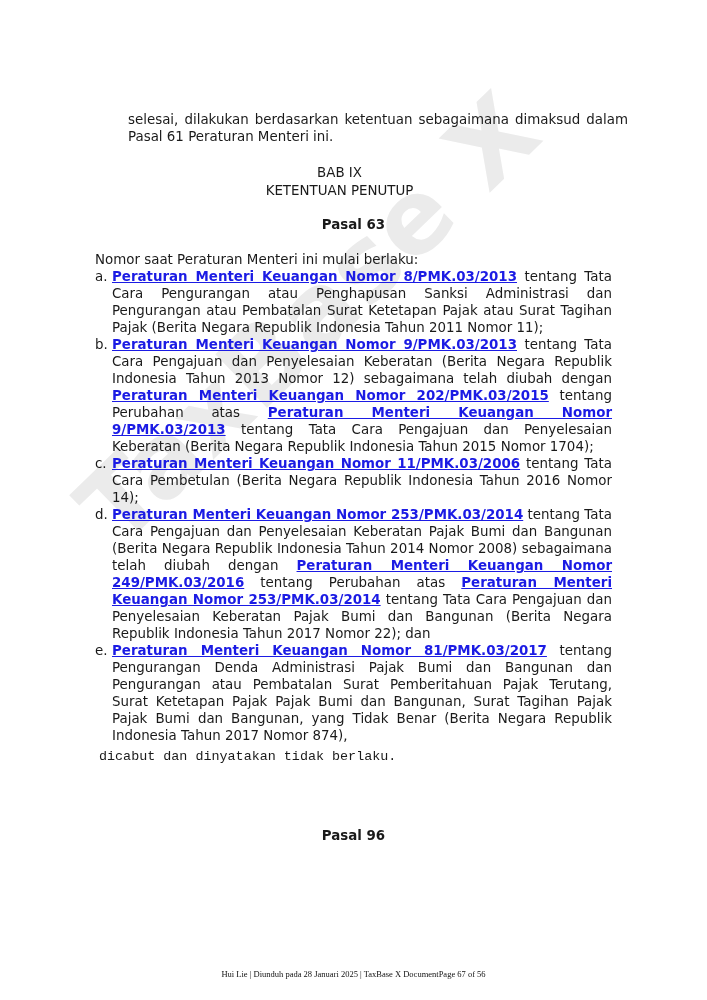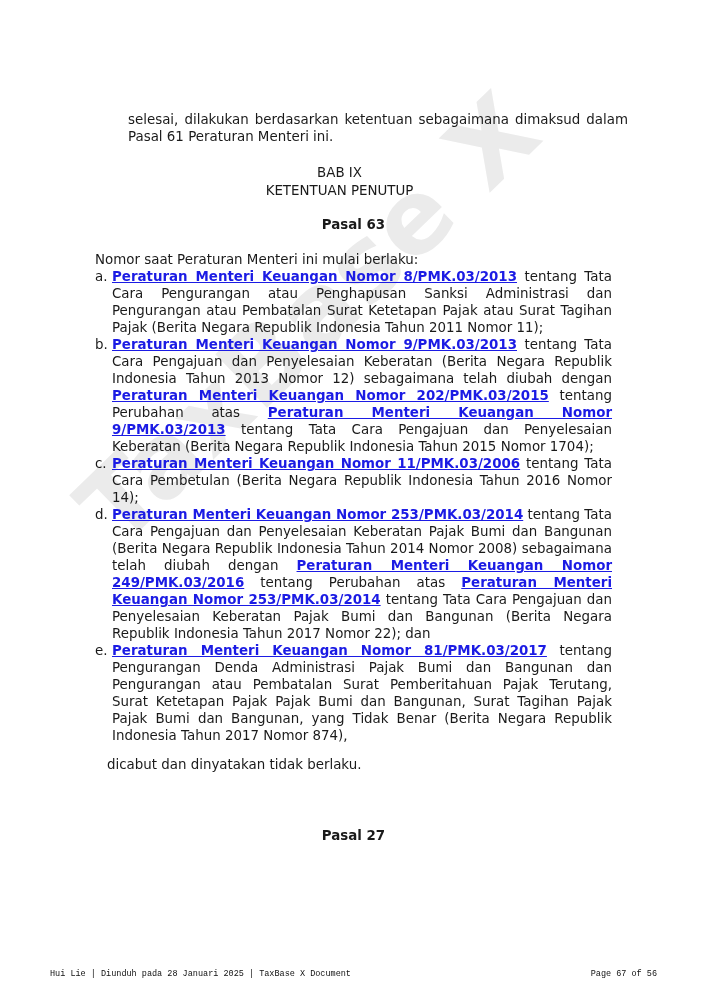--- a/index.html
+++ b/index.html
@@ -82,30 +82,30 @@
     position: absolute;
     left: 0;
     top: 0;
   }
   .plink {
     color: var(--link-blue, #1b1be4);
     text-decoration: underline;
     cursor: pointer;
     font-weight: bold;
   }
-  .closing { margin: 12px; }
+  .closing { margin: 4px; font-family: Liberation Mono, monospace; }
   .footer {
     position: absolute;
     left: 50px;
     right: 50px;
     top: 968px;
     display: flex;
-    justify-content: space-between;
+    justify-content: center;
     align-items: baseline;
-    font-family: Liberation Mono, monospace;
+    font-family: Liberation Serif, serif;
     font-size: 8.5px;
     line-height: 12px;
     color: #111111;
     z-index: 1;
   }
 </style>
 </head>
 <body>
 
 <div class="page">
@@ -130,21 +130,21 @@
           <div class="item"><span class="marker">a.</span><a class="plink">Peraturan Menteri Keuangan Nomor 8/PMK.03/2013</a><span> tentang Tata Cara Pengurangan atau Penghapusan Sanksi Administrasi dan Pengurangan atau Pembatalan Surat Ketetapan Pajak atau Surat Tagihan Pajak (Berita Negara Republik Indonesia Tahun 2011 Nomor 11);</span></div>
           <div class="item"><span class="marker">b.</span><a class="plink">Peraturan Menteri Keuangan Nomor 9/PMK.03/2013</a><span> tentang Tata Cara Pengajuan dan Penyelesaian Keberatan (Berita Negara Republik Indonesia Tahun 2013 Nomor 12) sebagaimana telah diubah dengan </span><a class="plink">Peraturan Menteri Keuangan Nomor 202/PMK.03/2015</a><span> tentang Perubahan atas </span><a class="plink">Peraturan Menteri Keuangan Nomor 9/PMK.03/2013</a><span> tentang Tata Cara Pengajuan dan Penyelesaian Keberatan (Berita Negara Republik Indonesia Tahun 2015 Nomor 1704);</span></div>
           <div class="item"><span class="marker">c.</span><a class="plink">Peraturan Menteri Keuangan Nomor 11/PMK.03/2006</a><span> tentang Tata Cara Pembetulan (Berita Negara Republik Indonesia Tahun 2016 Nomor 14);</span></div>
           <div class="item"><span class="marker">d.</span><a class="plink">Peraturan Menteri Keuangan Nomor 253/PMK.03/2014</a><span> tentang Tata Cara Pengajuan dan Penyelesaian Keberatan Pajak Bumi dan Bangunan (Berita Negara Republik Indonesia Tahun 2014 Nomor 2008) sebagaimana telah diubah dengan </span><a class="plink">Peraturan Menteri Keuangan Nomor 249/PMK.03/2016</a><span> tentang Perubahan atas </span><a class="plink">Peraturan Menteri Keuangan Nomor 253/PMK.03/2014</a><span> tentang Tata Cara Pengajuan dan Penyelesaian Keberatan Pajak Bumi dan Bangunan (Berita Negara Republik Indonesia Tahun 2017 Nomor 22); dan</span></div>
           <div class="item"><span class="marker">e.</span><a class="plink">Peraturan Menteri Keuangan Nomor 81/PMK.03/2017</a><span> tentang Pengurangan Denda Administrasi Pajak Bumi dan Bangunan dan Pengurangan atau Pembatalan Surat Pemberitahuan Pajak Terutang, Surat Ketetapan Pajak Pajak Bumi dan Bangunan, Surat Tagihan Pajak Pajak Bumi dan Bangunan, yang Tidak Benar (Berita Negara Republik Indonesia Tahun 2017 Nomor 874),</span></div>
         </div>
 
       <p class="closing">dicabut dan dinyatakan tidak berlaku.</p>
     </div>
 
-    <div class="pasal pasal-64">Pasal 27</div>
+    <div class="pasal pasal-64">Pasal 96</div>
   </div>
 
   <div class="footer">
     <span>Hui Lie | Diunduh pada 28 Januari 2025 | TaxBase X Document</span>
     <span>Page 67 of 56</span>
   </div>
 
 </div>
 
 </body></html>

